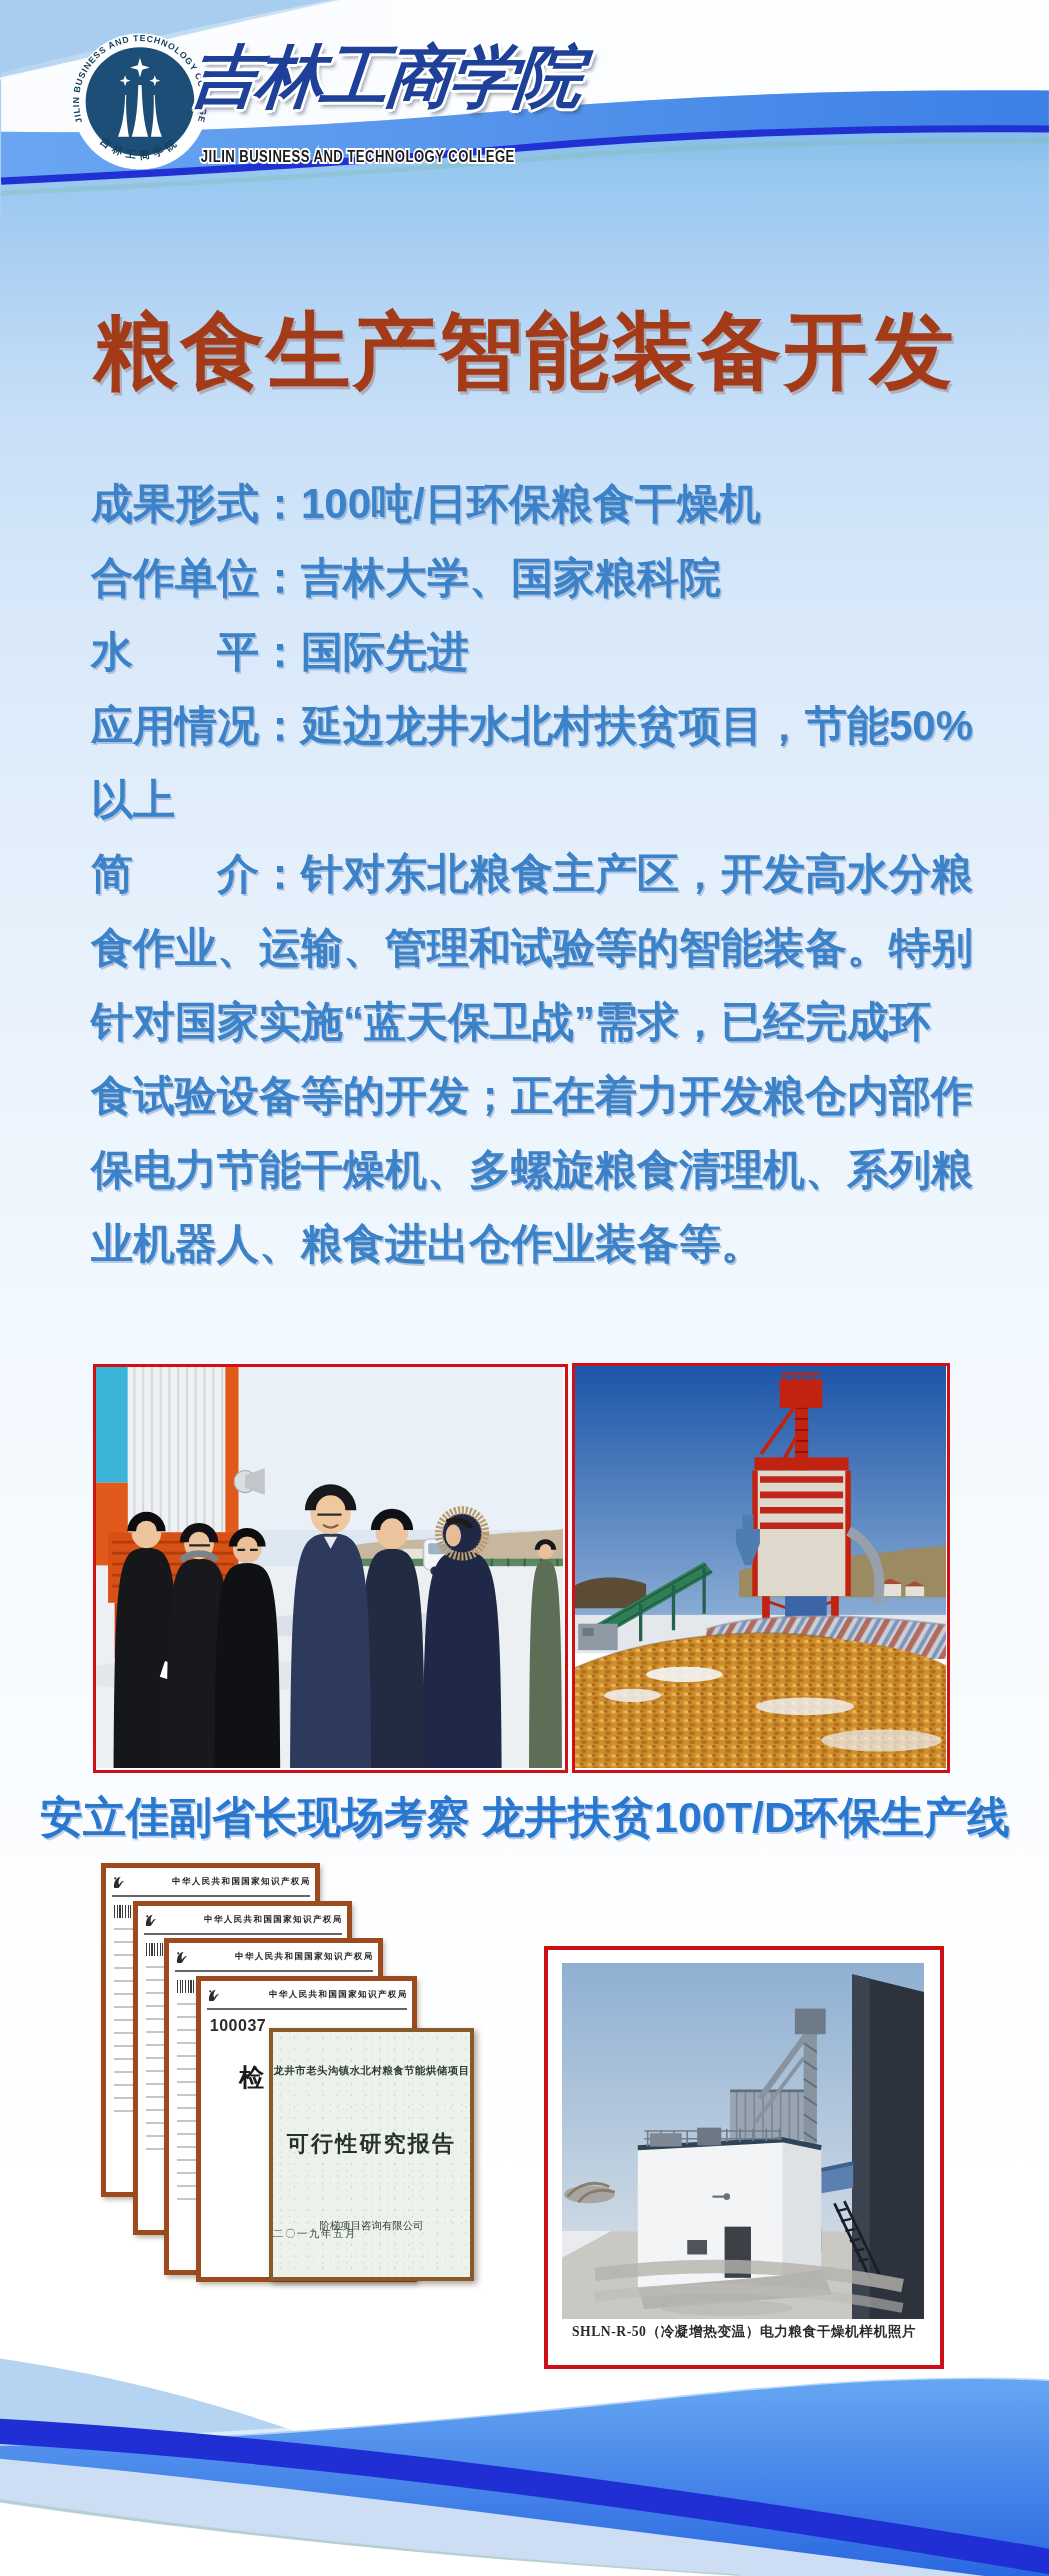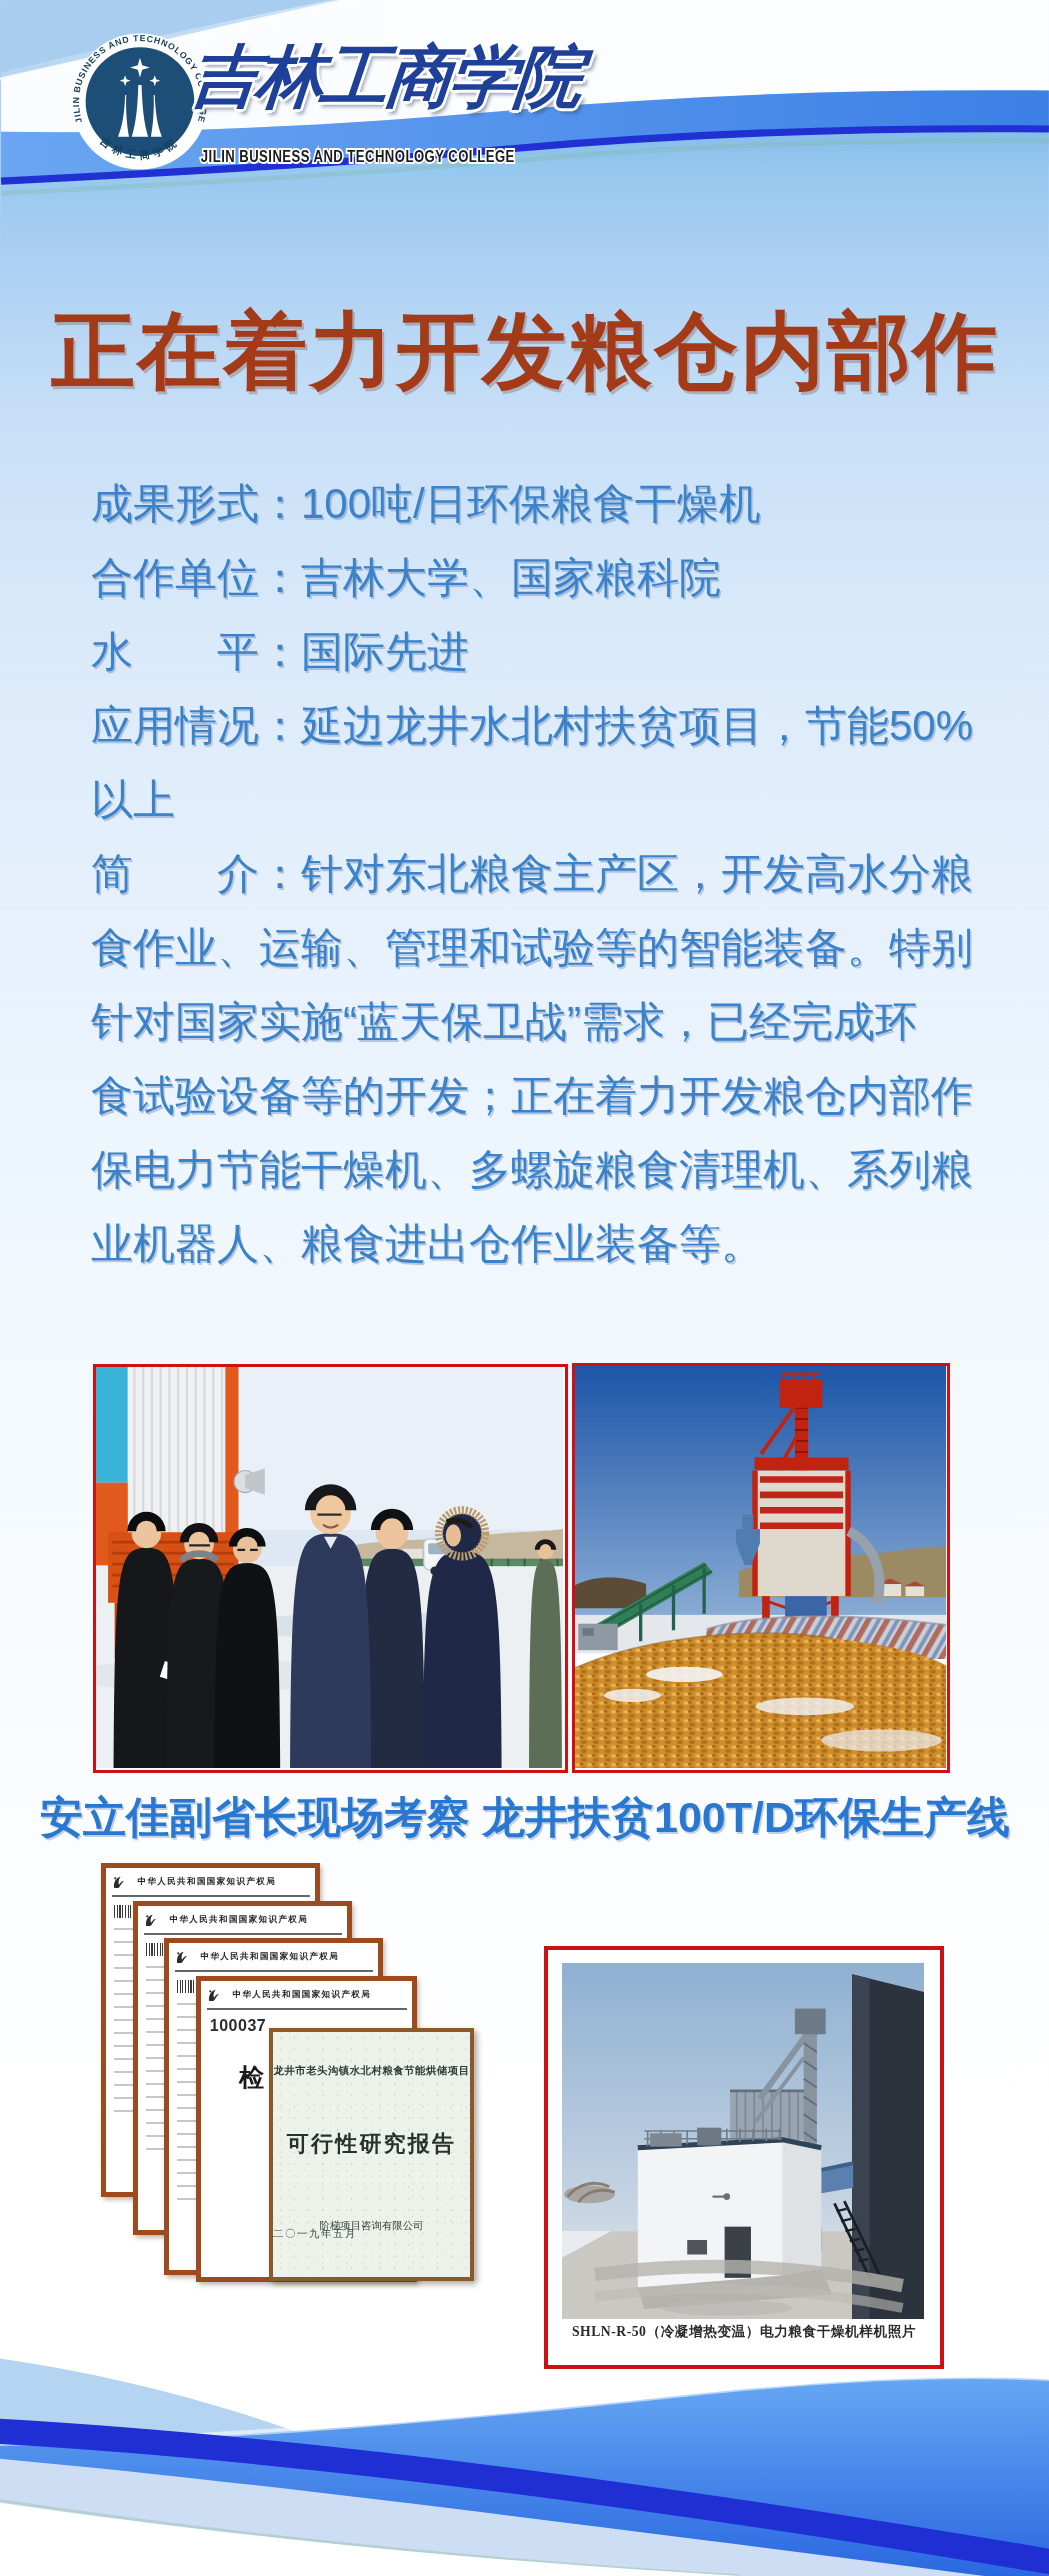--- a/index.html
+++ b/index.html
@@ -19,42 +19,42 @@
                 0 -2.7px 0 #fff,0 2.7px 0 #fff,-2.7px 0 0 #fff,2.7px 0 0 #fff,
                 3.8px 5px 3.8px rgba(40,60,90,.45);
   }
   .main-title{
     position:absolute; top:295px; left:0; width:100%; text-align:center;
     font-size:84px; font-weight:900; letter-spacing:2.2px; color:#a43b18;
     white-space:nowrap; text-shadow:2.2px 2.7px 0 rgba(112,36,10,.25);
   }
   .specs{position:absolute; top:476px; left:91px; width:902px;}
   .spec-line{
-    height:74px; font-size:42px; font-weight:normal; color:#3b82c8; white-space:nowrap;
+    height:74px; font-size:42px; font-weight:bold; color:#3b82c8; white-space:nowrap;
     text-shadow:1.6px 2.2px 0.5px rgba(36,78,150,.28);
   }
   .photo{position:absolute; box-sizing:border-box; border:3.8px solid #cf1014; background:#fff; overflow:hidden;}
   .photo-1l{left:93px; top:1364px; width:475px; height:409px;}
   .photo-1r{left:572px; top:1363px; width:378px; height:410px;}
   .caption{
     position:absolute; left:0; width:100%; text-align:center; white-space:nowrap;
     font-size:43px; font-weight:900; color:#2878d2;
     text-shadow:1.6px 2.2px 0.5px rgba(25,70,150,.25);
   }
   .caption-1{top:1789px;}
   .caption-2{top:2303px; font-size:42px;}
   .cert{
     position:absolute; box-sizing:border-box; background:#fff;
     border:5px solid #9c4a1e; box-shadow:2.2px 2.7px 5px rgba(60,30,10,.35);
   }
   .cert.c1{left:101px; top:1863px; width:219px; height:334px;}
   .cert.c2{left:133px; top:1901px; width:219px; height:334px;}
   .cert.c3{left:164px; top:1938px; width:219px; height:337px;}
   .cert.c4{left:196px; top:1976px; width:221px; height:306px;}
-  .cert-head{display:flex; align-items:center; gap:13px; padding:6.6px 4.4px 2.2px 5.5px;}
+  .cert-head{display:flex; align-items:center; gap:13px; padding:6.6px 4.4px 2.2px 5.5px;justify-content:space-between;}
   .cert-head-text{font-size:8.5px; font-weight:bold; letter-spacing:1.4px; color:#1f1f1f; white-space:nowrap;}
   .cert-rule{height:1.1px; background:#666; margin:3.3px 5.5px 0 5.5px;}
   .cert-bc{width:38px; height:13px; margin:8.8px 0 0 7.7px;
     background:repeating-linear-gradient(90deg,#3a3a3a 0 1.1px,transparent 1.1px 2.7px);}
   .cert-bars{width:42%; height:60%; margin:10px 0 0 7.7px;
     background:repeating-linear-gradient(180deg,rgba(88,94,104,.35) 0 1.6px,transparent 1.6px 13px);}
   .cert-num{font-size:16px; font-weight:bold; color:#2c2c2c; margin:7.7px 0 0 8.8px; letter-spacing:0.5px;}
   .cert-title{font-size:25px; font-weight:bold; color:#1a1a1a; text-align:center; letter-spacing:8.8px; margin-top:26px;
     font-family:"Liberation Serif","DejaVu Serif",serif;}
   .cover{
@@ -129,21 +129,21 @@
         <path d="M27,-48 L29.5,-40.5 L37,-38 L29.5,-35.5 L27,-28 L24.5,-35.5 L17,-38 L24.5,-40.5 Z"></path>
         <path d="M-3,-30 C-4,6 -7,40 -15,64 L15,64 C7,40 4,6 3,-30 Z"></path>
         <path d="M-27,-12 C-28,16 -31,42 -40,64 L-20,64 C-24,42 -26,16 -25,-12 Z"></path>
         <path d="M27,-12 C28,16 31,42 40,64 L20,64 C24,42 26,16 25,-12 Z"></path>
       </g>
     </g>
   </svg>
 
   <div class="brand-zh">吉林工商学院</div>
 
-  <div class="main-title">正在着力开发粮仓内部作</div>
+  <div class="main-title">粮食生产智能装备开发</div>
 
   <div class="specs">
     <div class="spec-line">成果形式：100吨/日环保粮食干燥机</div>
     <div class="spec-line">合作单位：吉林大学、国家粮科院</div>
     <div class="spec-line">水　　平：国际先进</div>
     <div class="spec-line">应用情况：延边龙井水北村扶贫项目，节能50%</div>
     <div class="spec-line">以上</div>
     <div class="spec-line">简　　介：针对东北粮食主产区，开发高水分粮</div>
     <div class="spec-line">食作业、运输、管理和试验等的智能装备。特别</div>
     <div class="spec-line">针对国家实施“蓝天保卫战”需求，已经完成环</div>

